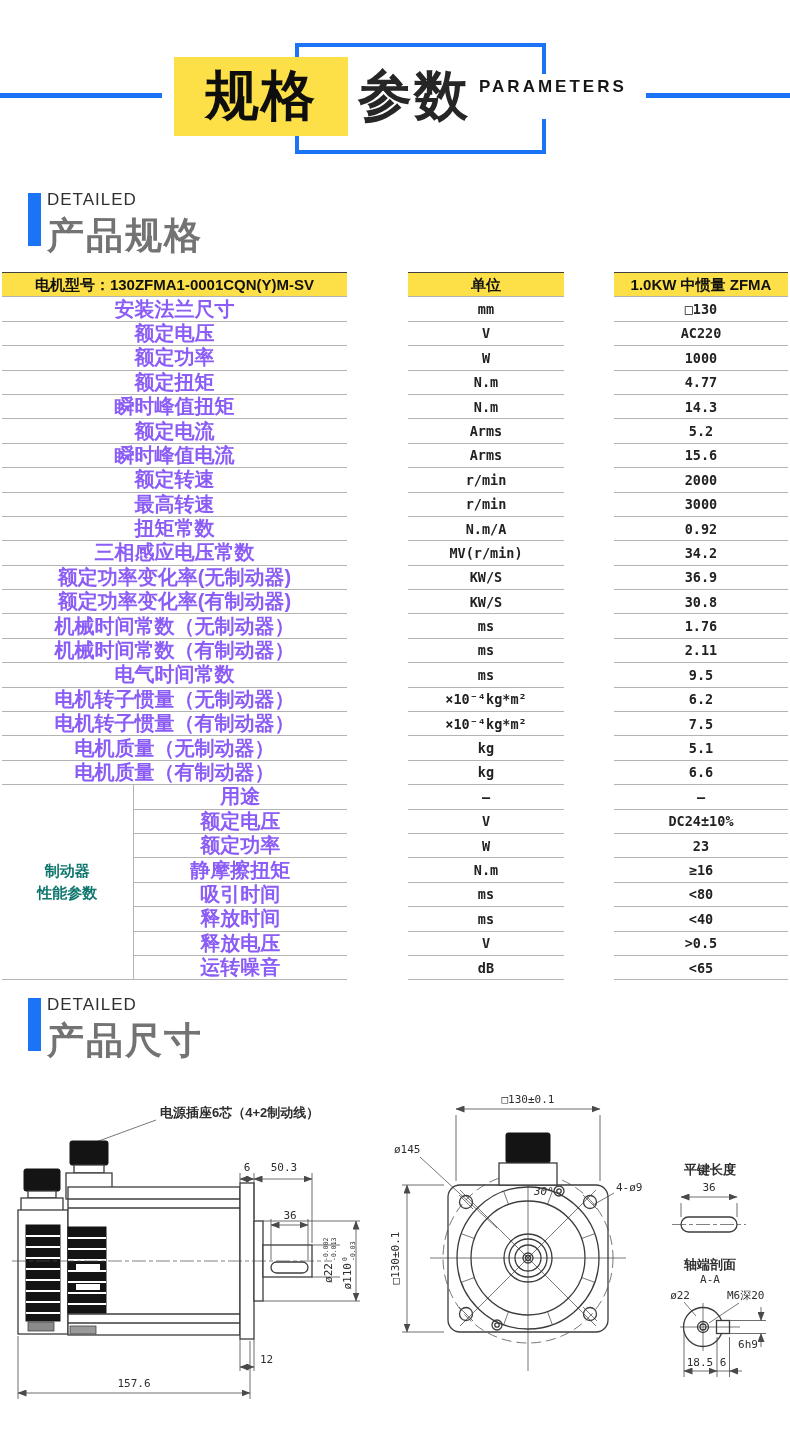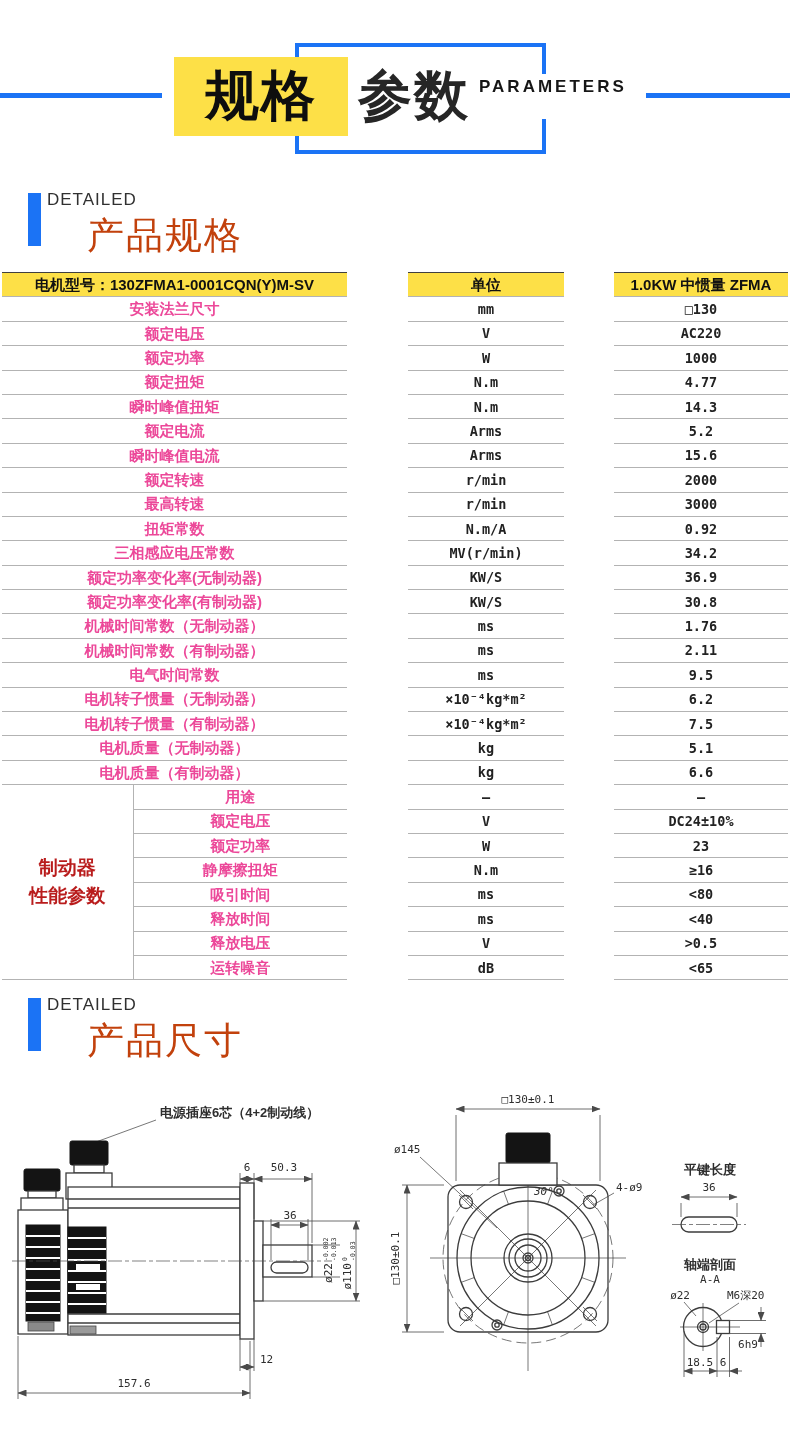--- a/index.html
+++ b/index.html
@@ -18,34 +18,34 @@
            display:flex;align-items:center;justify-content:center;
            font-size:54px;font-weight:bold;color:#0e0e0e;letter-spacing:2px;}
   .zh2{position:absolute;left:358px;top:57px;height:79px;display:flex;align-items:center;
        font-size:54px;font-weight:bold;color:#262626;letter-spacing:2px;}
   .eng{position:absolute;left:479px;top:73px;font-size:17px;font-weight:bold;
        letter-spacing:3px;line-height:28px;color:#161616;}
   
   .sect{position:absolute;left:28px;padding-left:19px;}
   .sect .bar{position:absolute;left:0;top:3px;width:13px;height:53px;background:#1b73f5;}
   .sect .eyebrow{font-size:17px;color:#303030;letter-spacing:1px;}
-  .sect .stitle{font-size:37px;color:#c2410c;font-weight:400;letter-spacing:2px;margin-top:1px;margin-left:40px;}
+  .sect .stitle{font-size:37px;color:#737373;font-weight:700;letter-spacing:2px;margin-top:1px;}
   #sect-spec{top:190px;}
   #sect-dim{top:995px;}
   
   table.spec{position:absolute;left:2px;top:272px;width:786px;border-collapse:collapse;table-layout:fixed;}
   table.spec td{height:23.4px;padding:0;line-height:1.05;text-align:center;vertical-align:middle;
                 border-bottom:1px solid #b3b3b3;}
   table.spec td.gap{border:none;}
-  table.spec td.lab,table.spec td.sublab{font-weight:700;font-size:15px;color:#ec4899;}
+  table.spec td.lab,table.spec td.sublab{font-weight:700;font-size:20px;color:#8b5cf6;}
   table.spec td.unit,table.spec td.val{font-family:"DejaVu Sans Mono","Liberation Mono",monospace;
                 font-size:13.5px;font-weight:600;color:#222;}
   table.spec tr.head td{background:#fde047;border-top:1px solid #404040;font-weight:700;font-size:15px;color:#111;}
   table.spec tr.head td.gap{background:transparent;border:none;}
-  table.spec td.group{border-right:1px solid #b3b3b3;font-weight:700;font-size:19px;color:#b91c1c;}
+  table.spec td.group{border-right:1px solid #b3b3b3;font-weight:700;font-size:15px;color:#0f766e;}
   table.spec td.group div{line-height:1.5;}
   
   svg#drw{position:absolute;left:0;top:1075px;}
   svg#drw text{fill:#2e2e2e;}
   .zhlab{font-size:13px;font-weight:bold;font-family:"Liberation Sans","DejaVu Sans",sans-serif;}
   .dim{font-size:11px;font-family:"DejaVu Sans Mono","Liberation Mono",monospace;}
   .tol{font-size:6.5px;font-family:"DejaVu Sans Mono","Liberation Mono",monospace;}
   .ol{stroke:#3c3c3c;stroke-width:1.3;fill:none;}
   .olf{stroke:#3c3c3c;stroke-width:1.3;fill:#fff;}
   .thin{stroke:#3c3c3c;stroke-width:0.7;fill:none;}

